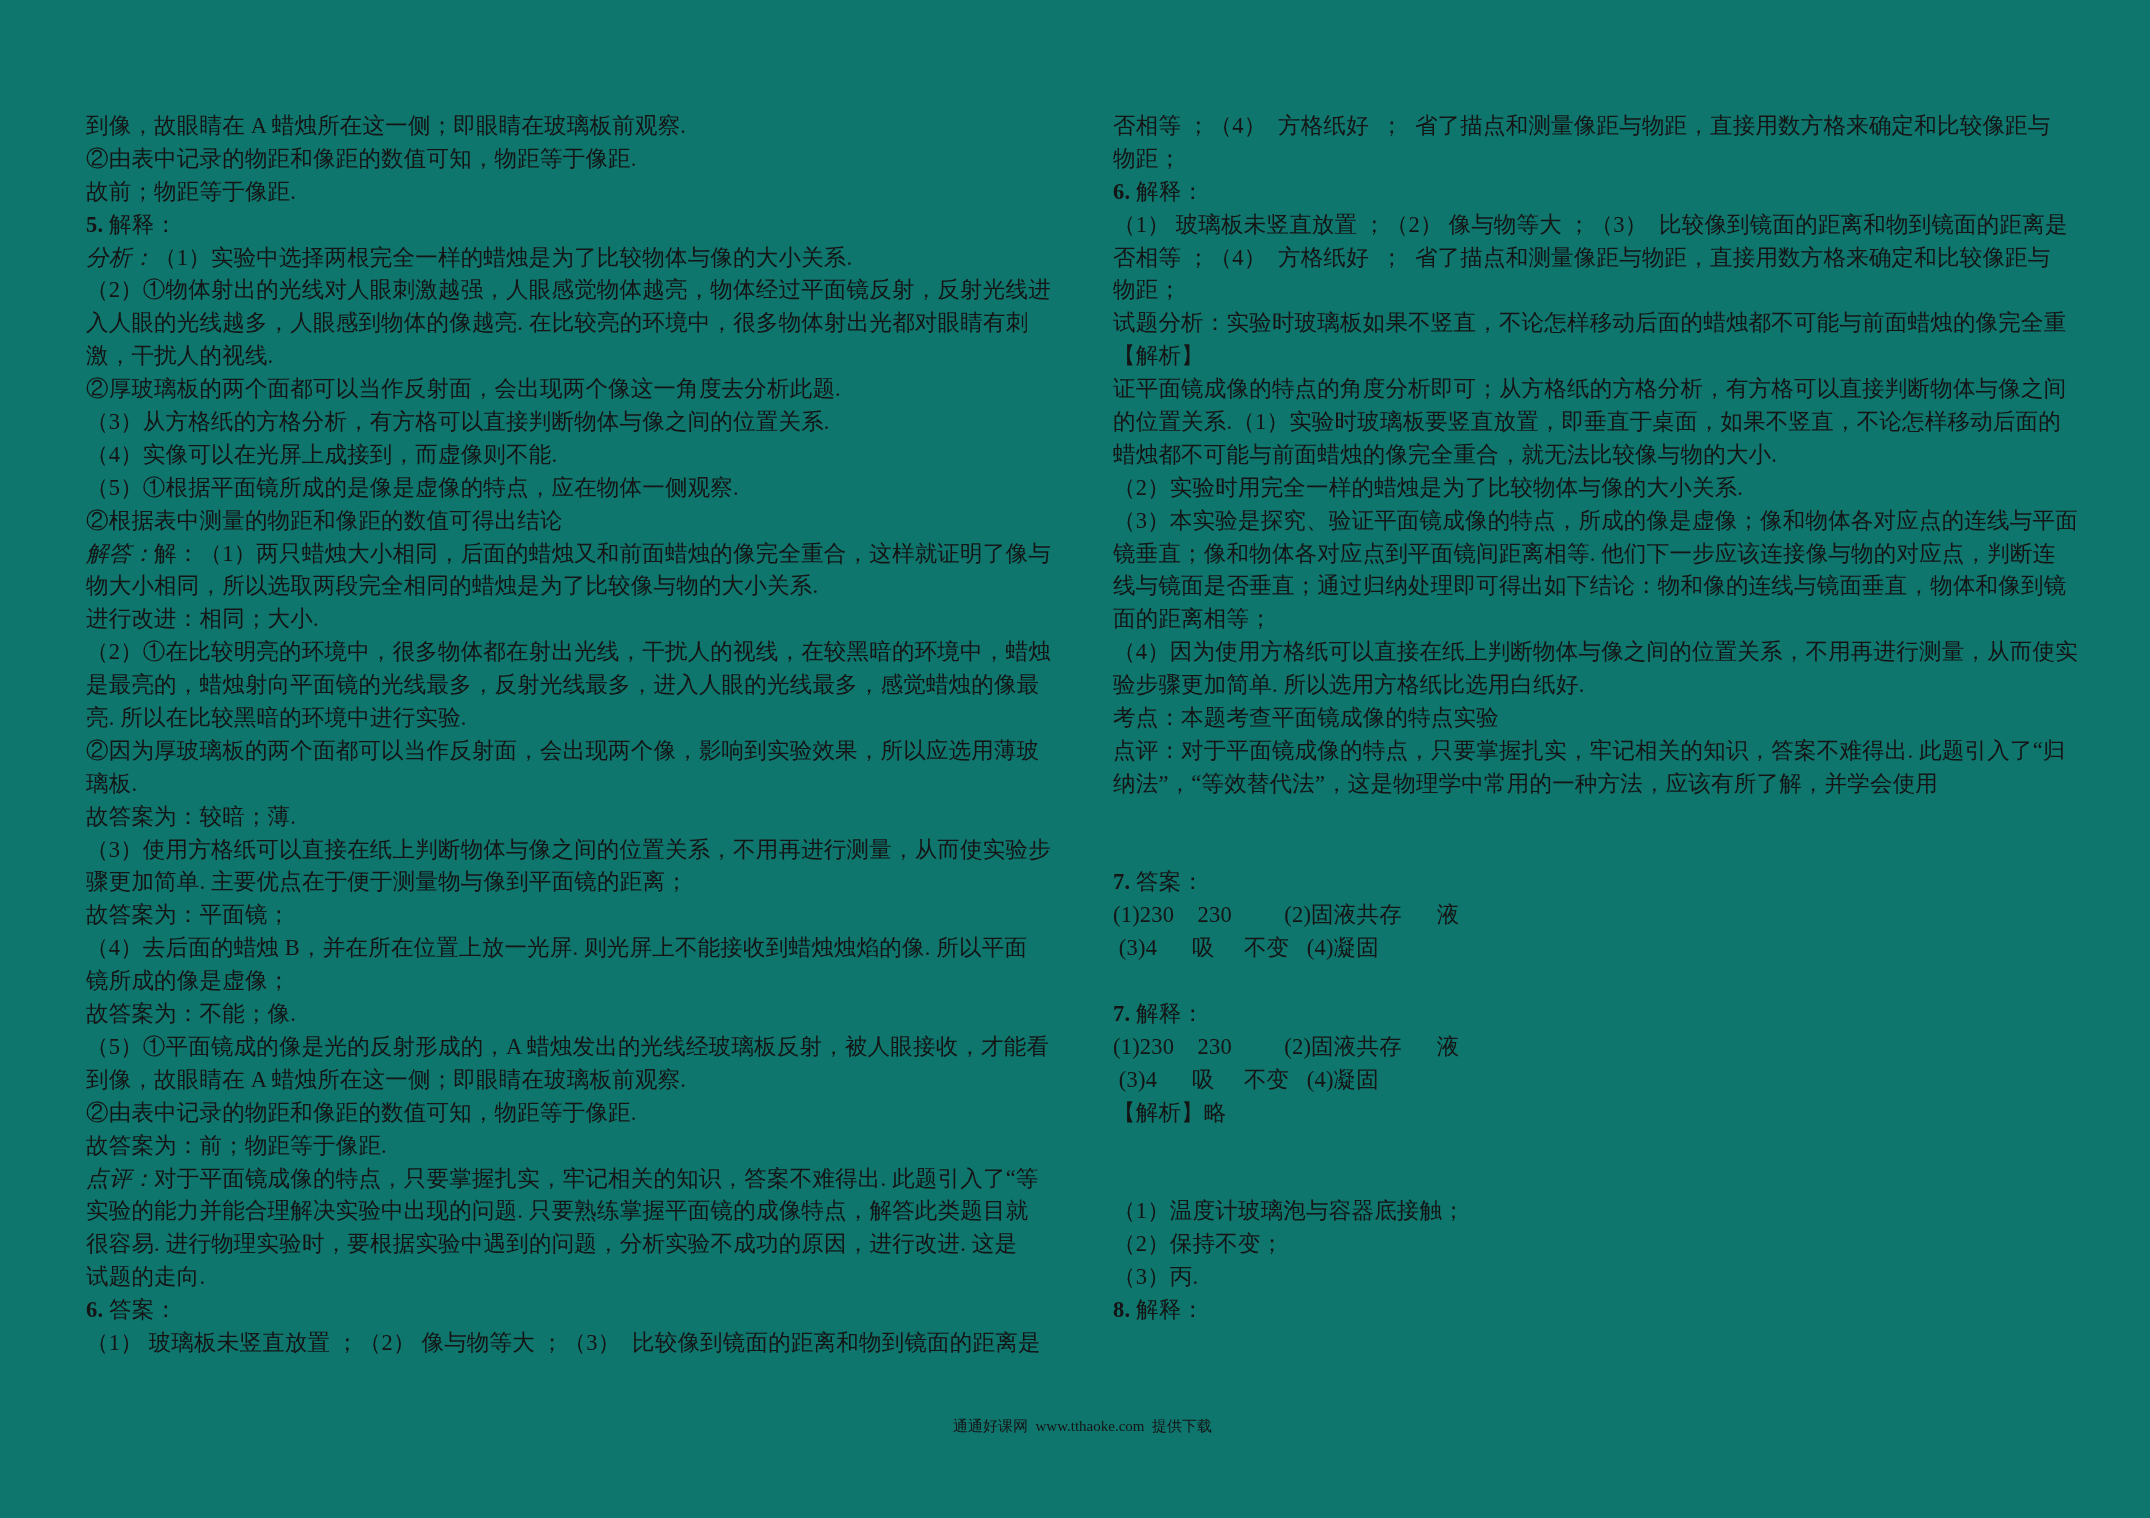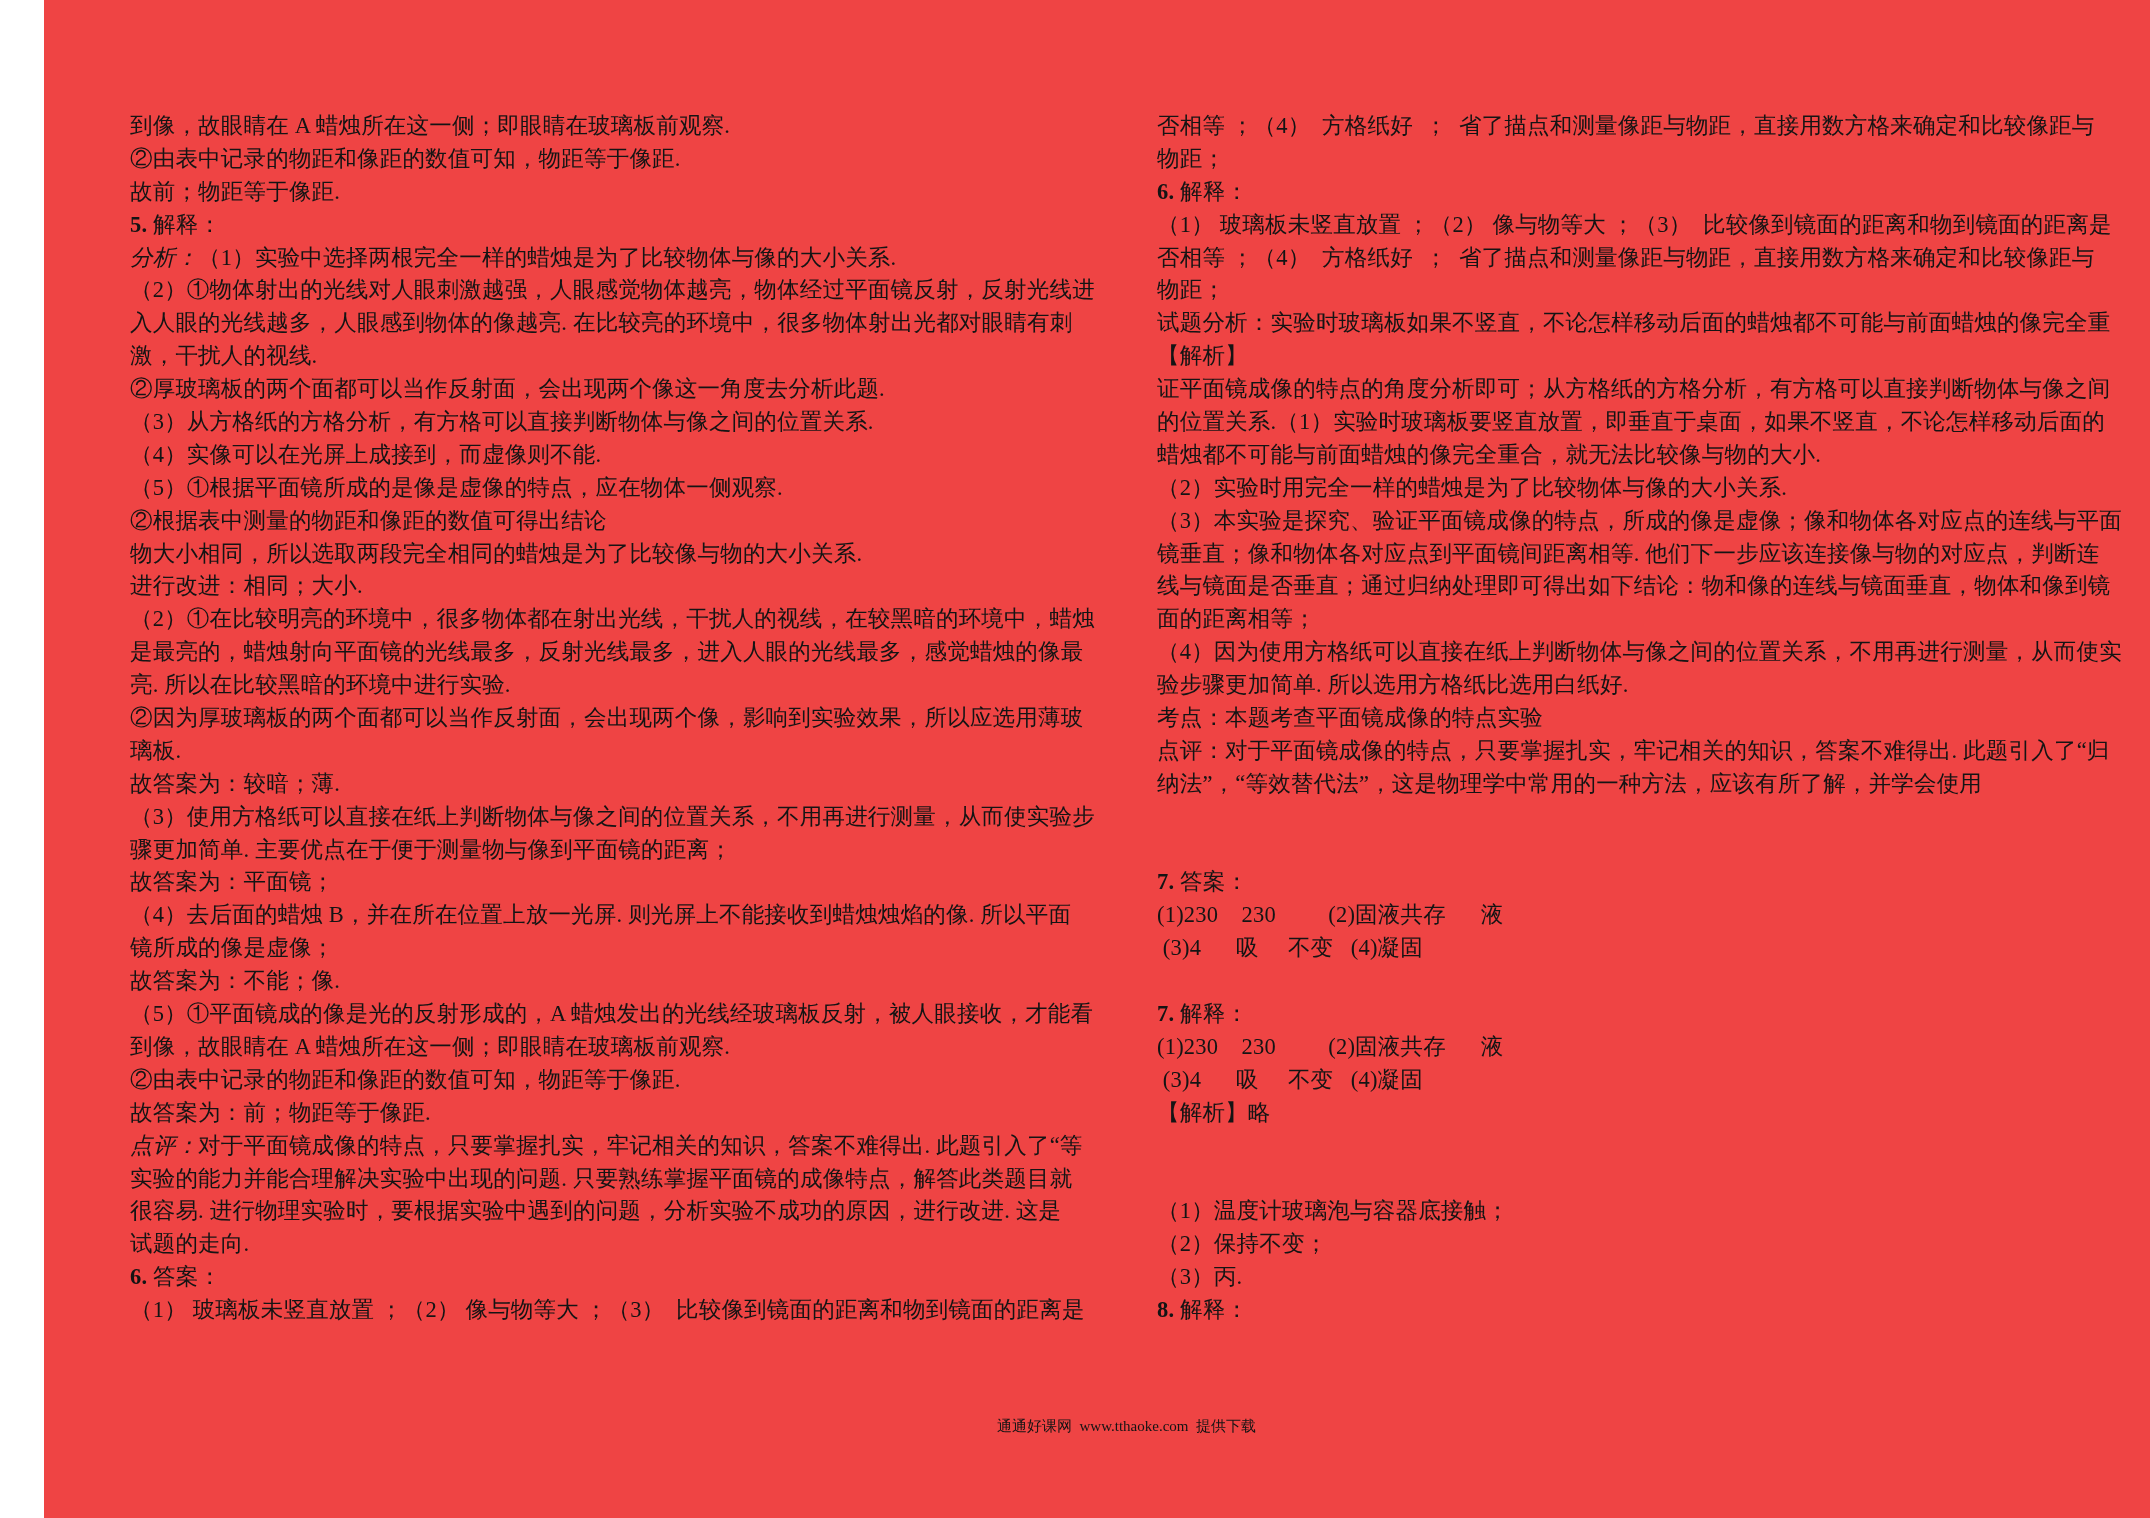--- a/index.html
+++ b/index.html
@@ -4,21 +4,21 @@
 <style>
   html, body { margin: 0; padding: 0; }
   body {
     width: 2150px; height: 1518px;
     background: #ffffff;
     position: relative;
     overflow: hidden;
     font-family: "Liberation Serif", "DejaVu Serif", serif;
     color: #141414;
   }
-  .page { position: absolute; inset: 0; background: #ef4444; margin-left: 44px; }
+  .page { position: absolute; inset: 0; background: #0f766e; }
   .col { position: absolute; top: 110px; width: 968px; }
   .col-left  { left: 86px; }
   .col-right { left: 1113px; }
   .line {
     height: 32.9px;
     line-height: 32.9px;
     font-size: 22.5px;
     white-space: pre;
     letter-spacing: 0.2px;
   }
@@ -46,20 +46,21 @@
       <div class="line"><span class="seg-b">5.</span><span class="seg-n"> 解释：</span></div>
       <div class="line"><span class="seg-i">分析：</span><span class="seg-n">（1）实验中选择两根完全一样的蜡烛是为了比较物体与像的大小关系.</span></div>
       <div class="line"><span class="seg-n">（2）①物体射出的光线对人眼刺激越强，人眼感觉物体越亮，物体经过平面镜反射，反射光线进</span></div>
       <div class="line"><span class="seg-n">入人眼的光线越多，人眼感到物体的像越亮. 在比较亮的环境中，很多物体射出光都对眼睛有刺</span></div>
       <div class="line"><span class="seg-n">激，干扰人的视线.</span></div>
       <div class="line"><span class="seg-n">②厚玻璃板的两个面都可以当作反射面，会出现两个像这一角度去分析此题.</span></div>
       <div class="line"><span class="seg-n">（3）从方格纸的方格分析，有方格可以直接判断物体与像之间的位置关系.</span></div>
       <div class="line"><span class="seg-n">（4）实像可以在光屏上成接到，而虚像则不能.</span></div>
       <div class="line"><span class="seg-n">（5）①根据平面镜所成的是像是虚像的特点，应在物体一侧观察.</span></div>
       <div class="line"><span class="seg-n">②根据表中测量的物距和像距的数值可得出结论</span></div>
+      <div class="line"><span class="seg-i">解答：</span><span class="seg-n">解：（1）两只蜡烛大小相同，后面的蜡烛又和前面蜡烛的像完全重合，这样就证明了像与</span></div>
       <div class="line"><span class="seg-n">物大小相同，所以选取两段完全相同的蜡烛是为了比较像与物的大小关系.</span></div>
       <div class="line"><span class="seg-n">进行改进：相同；大小.</span></div>
       <div class="line"><span class="seg-n">（2）①在比较明亮的环境中，很多物体都在射出光线，干扰人的视线，在较黑暗的环境中，蜡烛</span></div>
       <div class="line"><span class="seg-n">是最亮的，蜡烛射向平面镜的光线最多，反射光线最多，进入人眼的光线最多，感觉蜡烛的像最</span></div>
       <div class="line"><span class="seg-n">亮. 所以在比较黑暗的环境中进行实验.</span></div>
       <div class="line"><span class="seg-n">②因为厚玻璃板的两个面都可以当作反射面，会出现两个像，影响到实验效果，所以应选用薄玻</span></div>
       <div class="line"><span class="seg-n">璃板.</span></div>
       <div class="line"><span class="seg-n">故答案为：较暗；薄.</span></div>
       <div class="line"><span class="seg-n">（3）使用方格纸可以直接在纸上判断物体与像之间的位置关系，不用再进行测量，从而使实验步</span></div>
       <div class="line"><span class="seg-n">骤更加简单. 主要优点在于便于测量物与像到平面镜的距离；</span></div>

